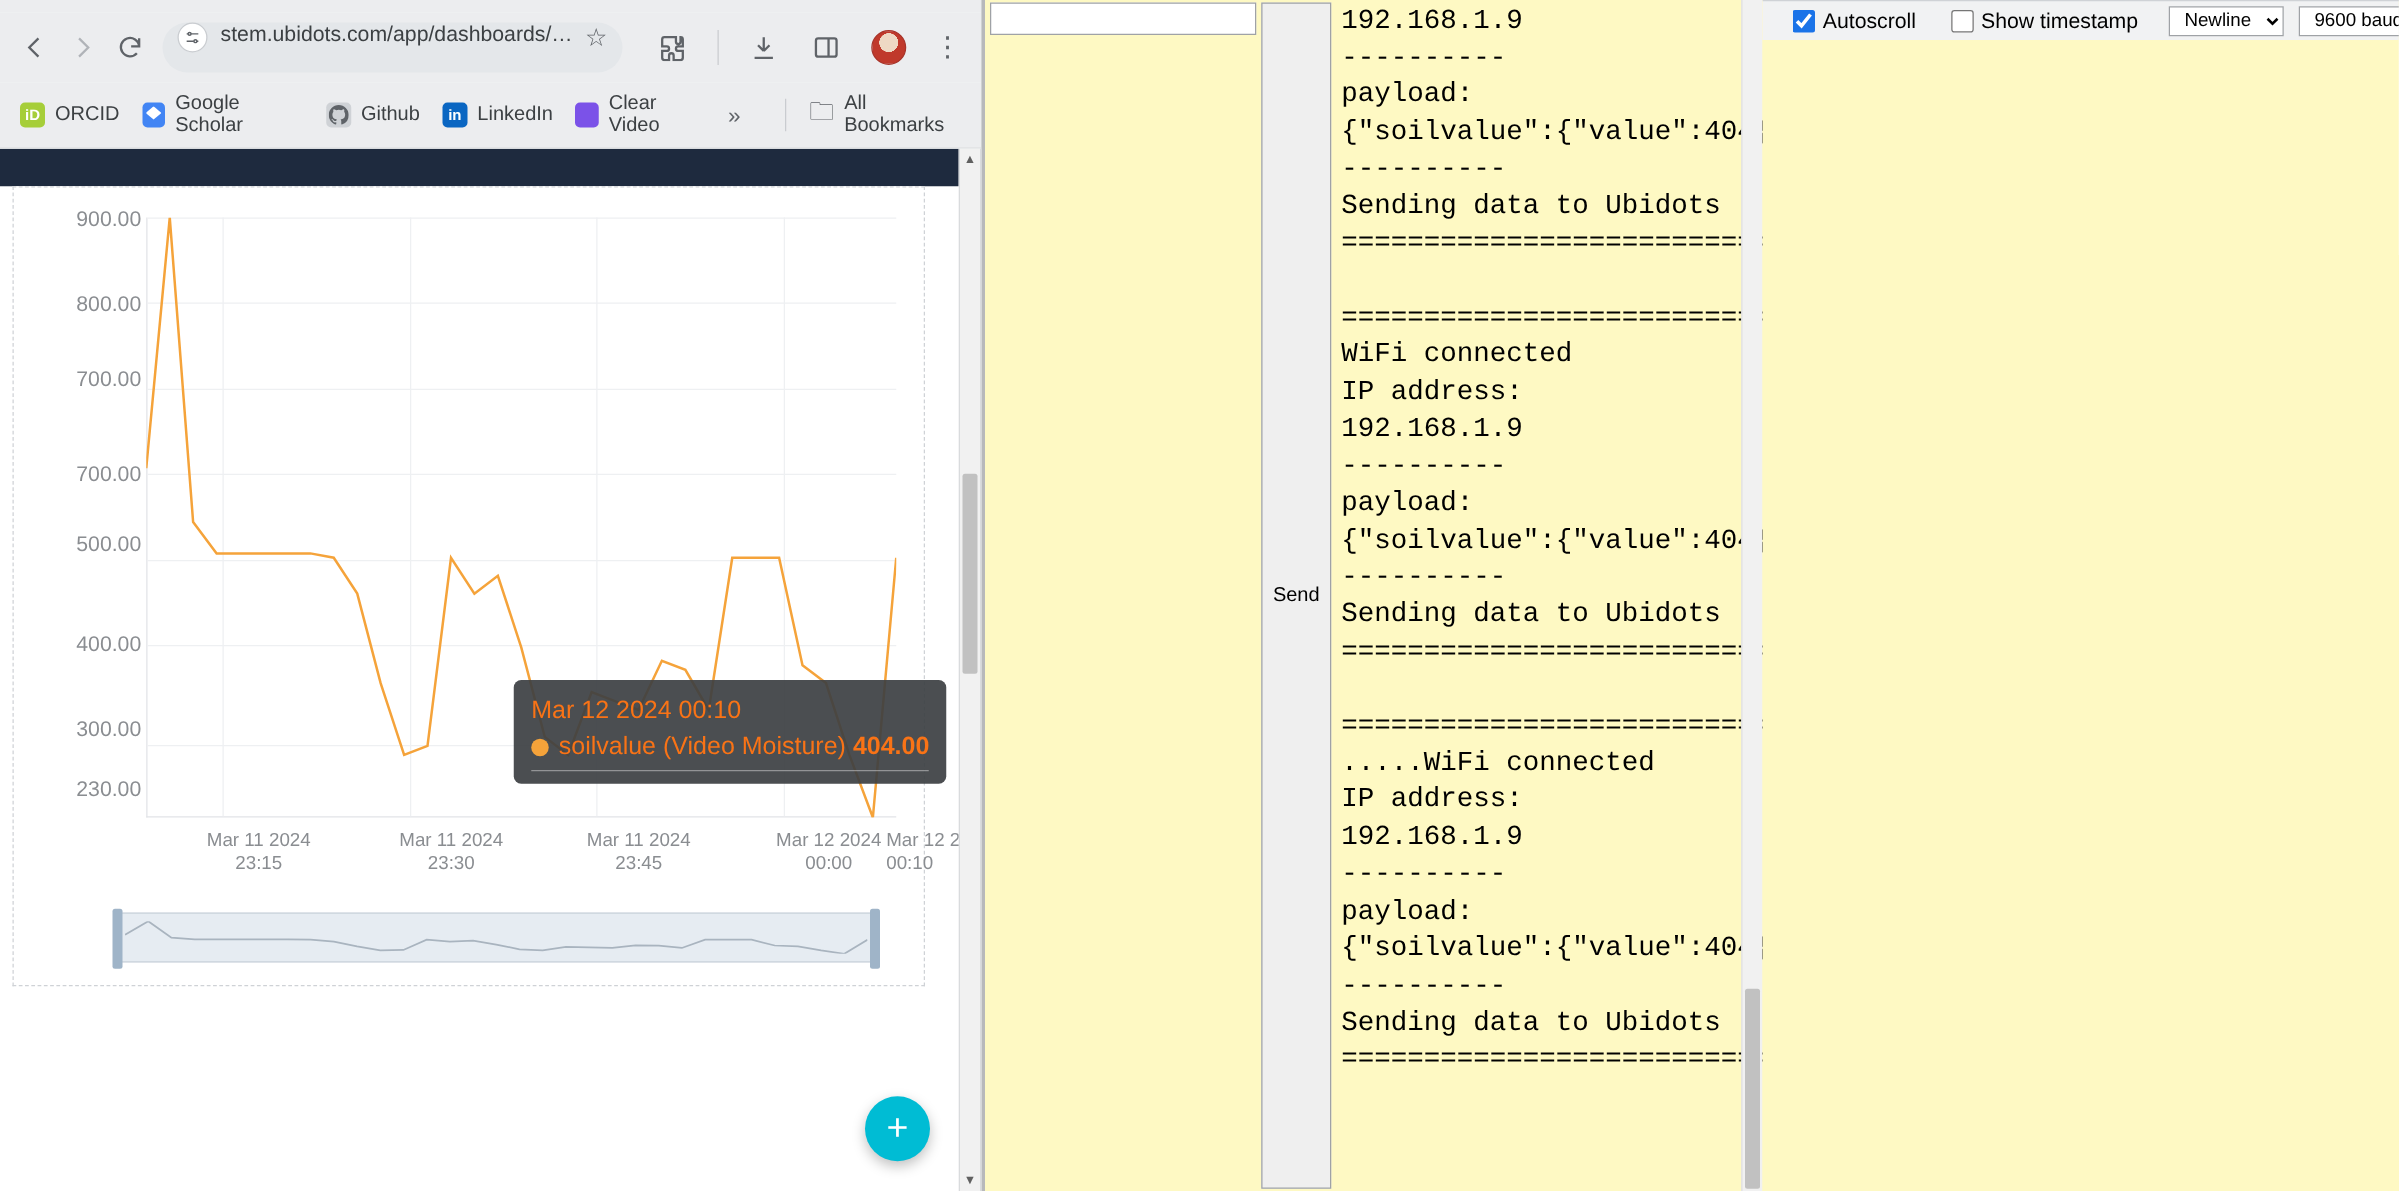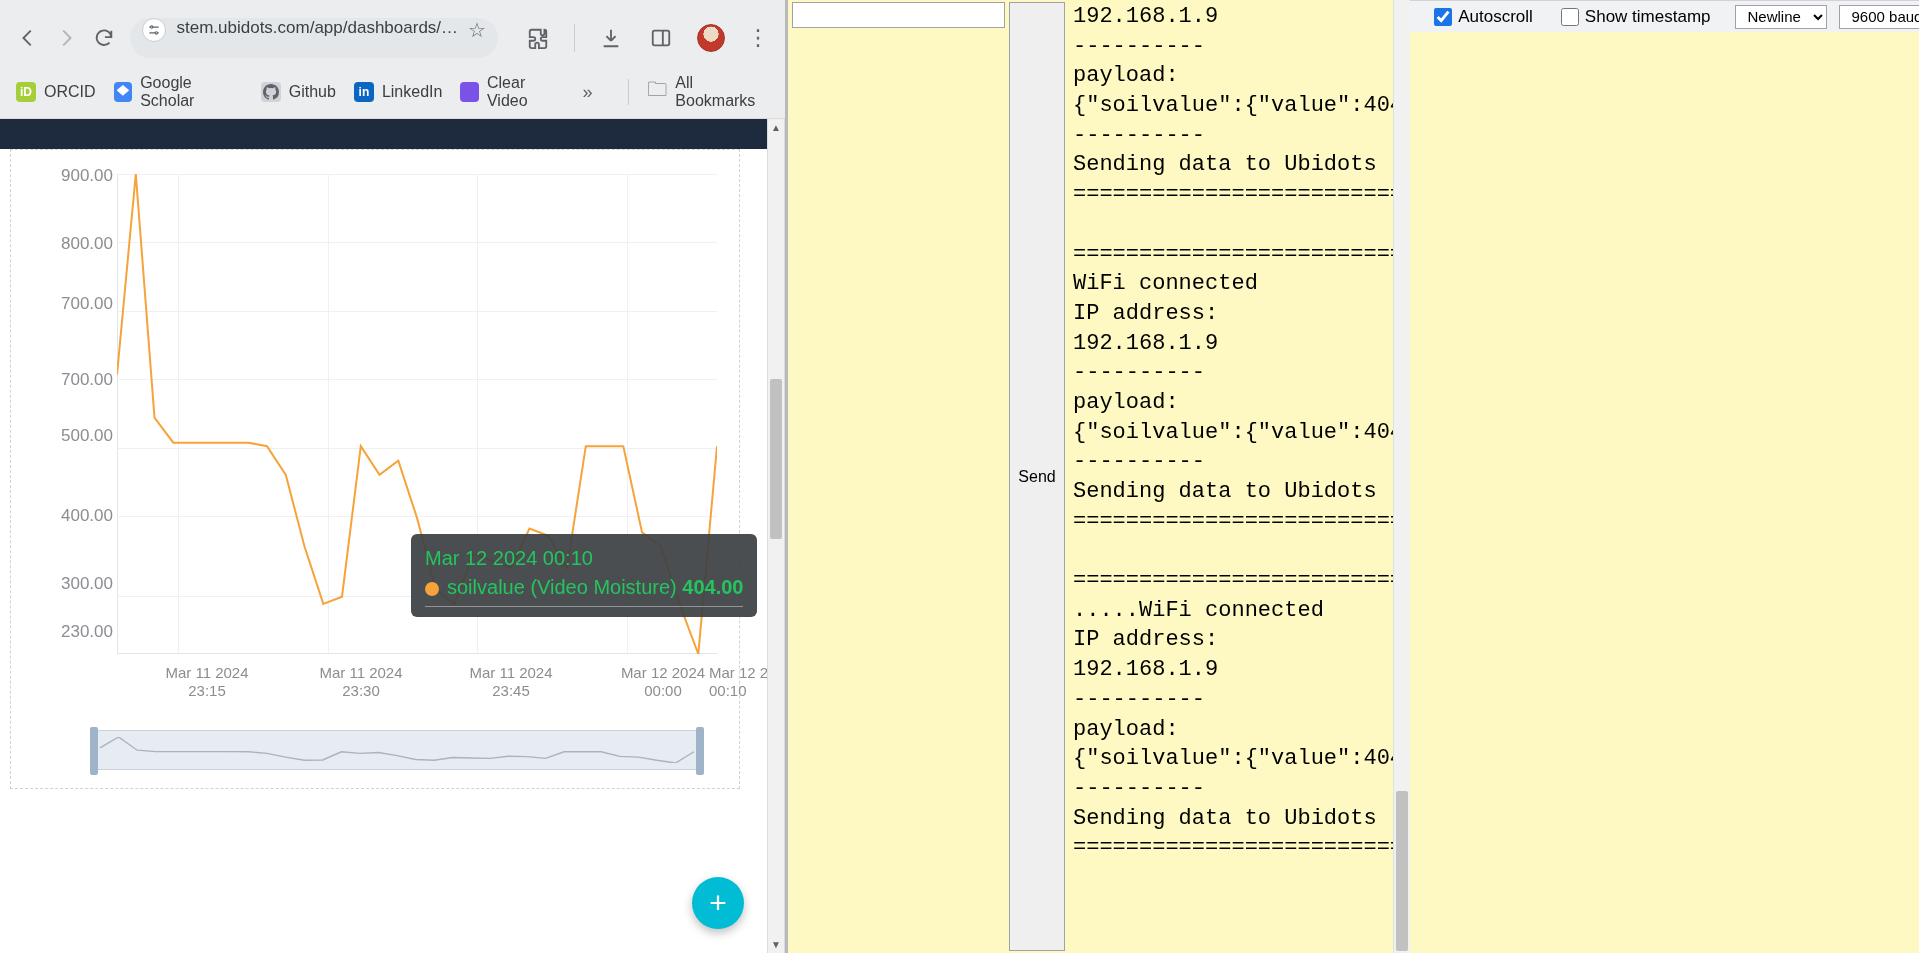--- a/index.html
+++ b/index.html
@@ -122,23 +122,23 @@
 
   .ylab{position:absolute;left:0;width:82px;text-align:right;color:#8a8d91;font-size:17px;}
   .xlab{position:absolute;top:500px;text-align:center;color:#8a8d91;font-size:15px;line-height:1.2;}
 
   .series{position:absolute;left:86px;top:10px;width:600px;height:480px;}
   .series svg{width:100%;height:100%;}
   .series path{fill:none;stroke:#f5a33a;stroke-width:2;}
 
   .tooltip{
     position:absolute;
-    left:380px; top:370px;
+    left:380px; top:380px;
     background:rgba(60,63,66,0.92);
-    color:#22c55e;
+    color:#f97316;
     border-radius:6px;
     padding:10px 14px;
     font-size:20px;
     line-height:1.45;
     white-space:nowrap;
   }
   .tooltip .dot{
     display:inline-block;width:14px;height:14px;border-radius:50%;
     background:#f5a33a;margin-right:8px;vertical-align:middle;
   }

